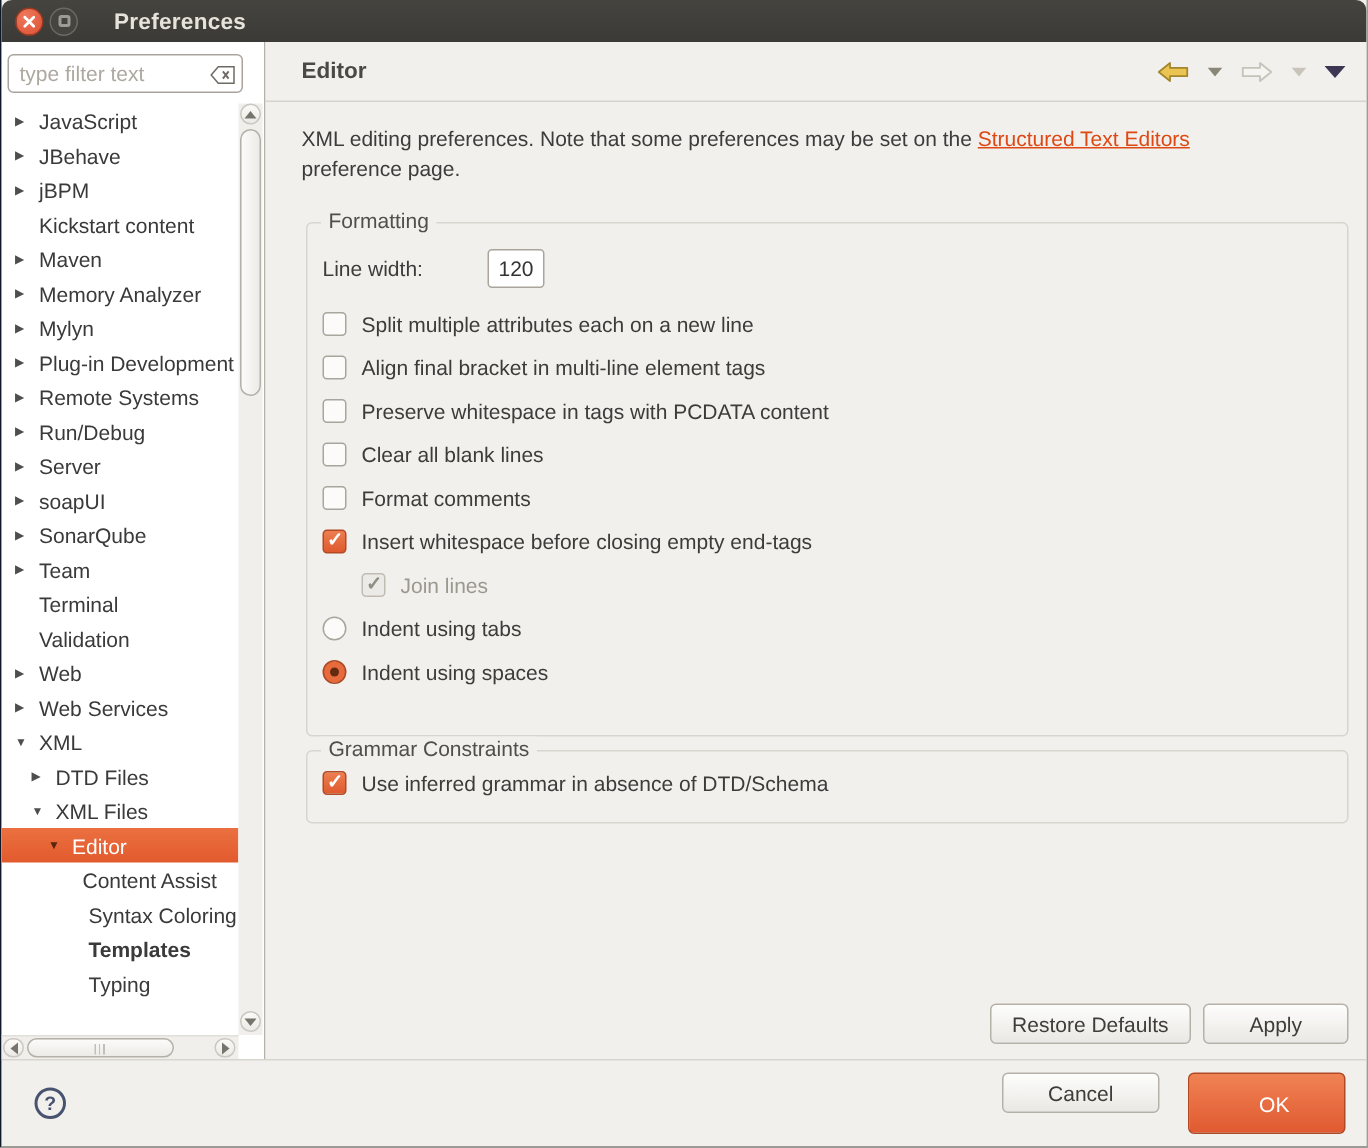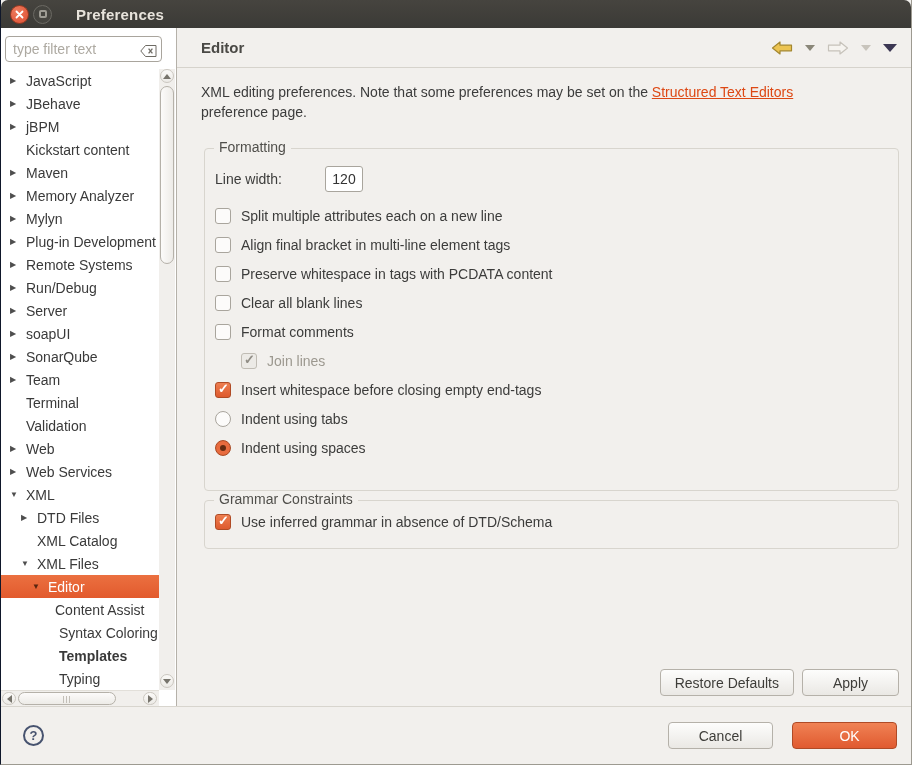--- a/index.html
+++ b/index.html
@@ -121,21 +121,21 @@
   .btn-restore { min-width:121px; }
   .btn-apply { min-width:97px; }
 
   
   .bottombar { position:absolute; left:0; right:0; bottom:0; height:58px; background:#F2F0ED; border-top:1px solid #D8D5CE;
                display:flex; align-items:center; padding:0 14px 0 22px; }
   .help-btn { width:21px; height:21px; border:2px solid #47536F; border-radius:50%; color:#47536F;
               font-size:13px; font-weight:bold; display:flex; align-items:center; justify-content:center; cursor:pointer; }
   .bb-buttons { margin-left:auto; display:flex; gap:19px; }
   .btn-cancel { min-width:105px; height:27px; }
-  .btn-ok { min-width:105px; height:27px; background:linear-gradient(#F08254,#E05A30); border-color:#AF4A26; color:#FFF;padding-left:24px; }
+  .btn-ok { min-width:105px; height:41px; background:linear-gradient(#F08254,#E05A30); border-color:#AF4A26; color:#FFF;padding-left:24px; }
 </style>
 </head>
 <body>
 
 <div class="window">
 
   <div class="titlebar">
     <span class="tb-btn tb-close">
       <svg width="9" height="9" viewBox="0 0 9 9">
           <path d="M1.5 1.5 L7.5 7.5 M7.5 1.5 L1.5 7.5" stroke="#FFFFFF" stroke-width="1.8" stroke-linecap="round"></path>
@@ -233,24 +233,20 @@
         </div>
         <div class="tree-row" style="padding-left: 6px;">
           <span class="tree-arrow">▼</span>
           <span class="tree-label">XML</span>
         </div>
         <div class="tree-row" style="padding-left: 17px;">
           <span class="tree-arrow">▶</span>
           <span class="tree-label">DTD Files</span>
         </div>
         <div class="tree-row" style="padding-left: 17px;">
-          <span class="tree-arrow"></span>
-          <span class="tree-label">XML Catalog</span>
-        </div>
-        <div class="tree-row" style="padding-left: 17px;">
           <span class="tree-arrow">▼</span>
           <span class="tree-label">XML Files</span>
         </div>
         <div class="tree-row selected" style="padding-left: 28px;">
           <span class="tree-arrow">▼</span>
           <span class="tree-label">Editor</span>
         </div>
         <div class="tree-row" style="padding-left: 35px;">
           <span class="tree-arrow"></span>
           <span class="tree-label">Content Assist</span>
@@ -344,27 +340,27 @@
             <span class="opt-label">Preserve whitespace in tags with PCDATA content</span>
           </div>
           <div class="opt-row">
             <span class="ctrl checkbox"></span>
             <span class="opt-label">Clear all blank lines</span>
           </div>
           <div class="opt-row">
             <span class="ctrl checkbox"></span>
             <span class="opt-label">Format comments</span>
           </div>
+          <div class="opt-row">
+            <span class="ctrl checkbox checked"></span>
+            <span class="opt-label">Insert whitespace before closing empty end-tags</span>
+          </div>
           <div class="opt-row indent disabled">
             <span class="ctrl checkbox checked disabled"></span>
             <span class="opt-label">Join lines</span>
-          </div>
-          <div class="opt-row">
-            <span class="ctrl checkbox checked"></span>
-            <span class="opt-label">Insert whitespace before closing empty end-tags</span>
           </div>
           <div class="opt-row">
             <span class="ctrl radio"></span>
             <span class="opt-label">Indent using tabs</span>
           </div>
           <div class="opt-row">
             <span class="ctrl radio checked"></span>
             <span class="opt-label">Indent using spaces</span>
           </div>
         </div>

